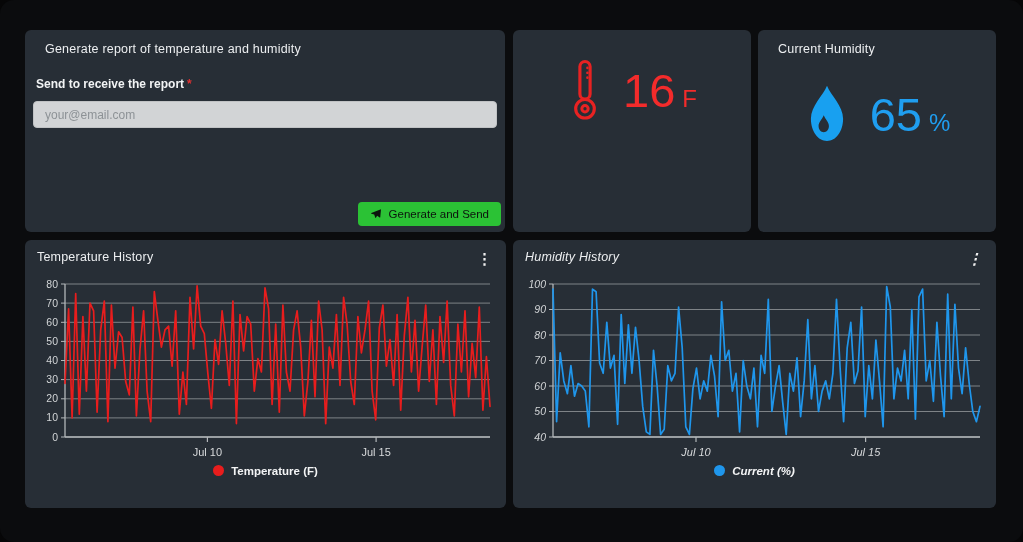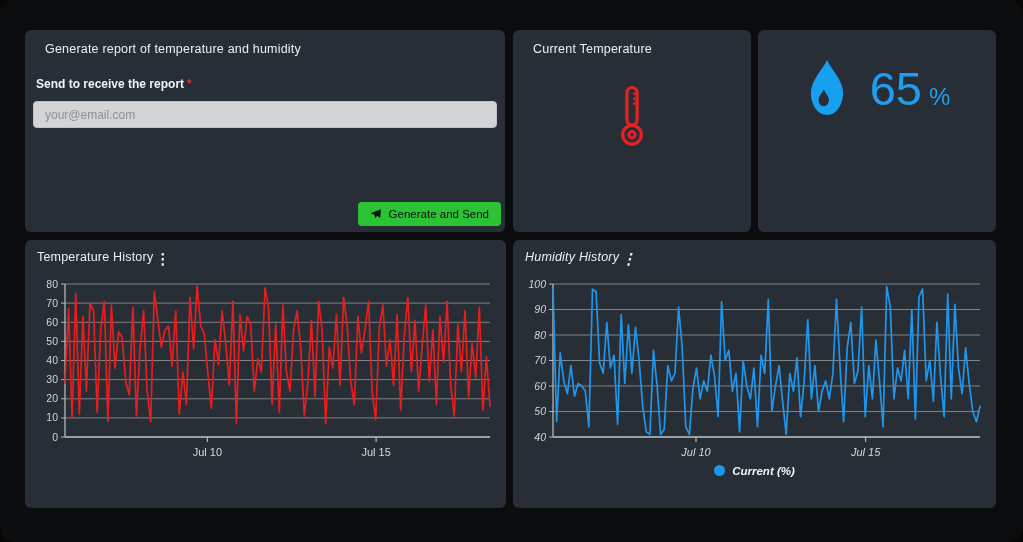--- a/index.html
+++ b/index.html
@@ -25,21 +25,21 @@
     font-size:11.5px;font-family:inherit;cursor:pointer;font-weight:normal;}
 
   
   .current-body{display:flex;align-items:center;justify-content:center;gap:20px;margin-top:28px;}
   .big-value{font-size:47px;line-height:1;}
   .unit{font-size:24px;margin-left:7px;}
   .temp-accent{color:#f32b2b;}
   .hum-accent{color:#1f9ef0;}
 
   
-  .chart-head{display:flex;justify-content:flex-start;align-items:flex-start;padding:10px 12px 0;}
+  .chart-head{display:flex;justify-content:space-between;align-items:flex-start;padding:10px 12px 0;}
   .chart-head .panel-title{padding:0;}
   .kebab{color:#f0f0f0;font-size:15px;line-height:.9;cursor:pointer;font-weight:bold;padding:2px 2px 0;}
   svg.chart{display:block;width:100%;height:190px;margin-top:2px;font-family:"Liberation Sans",sans-serif;}
   .legend{display:flex;align-items:center;justify-content:center;gap:7px;margin-top:7px;
     font-size:11.5px;font-weight:bold;color:#f3f4f5;cursor:pointer;}
   .legend-dot{width:11px;height:11px;border-radius:50%;background:#888;}
 </style>
 </head>
 <body>
 
@@ -55,36 +55,39 @@
       <span style="display:flex;">
         <svg width="12" height="12" viewBox="0 0 24 24">
             <path d="M22 2.5 2.6 10.2c-.5.2-.47.93.05 1.1l5.8 1.9 2.1 6.4c.17.52.87.6 1.16.13l2.6-4.1 5.1 3.5c.42.3.99.07 1.1-.43L22 2.5z" fill="#0c140d"></path>
           </svg>
       </span>
       <span>Generate and Send</span>
     </button>
   </div>
 
   <div class="panel" id="panel-temp">
-    <div class="panel-title">Current Temperature</div>
     <div class="current-body">
       <span style="display:flex;">
         <svg width="36" height="64" viewBox="0 0 24 42" fill="none" stroke="#e82222" stroke-width="2.1" stroke-linecap="round">
           <rect x="8.6" y="2" width="6.8" height="25" rx="3.4"></rect>
           <circle cx="12" cy="33.5" r="6.2"></circle>
           <circle cx="12" cy="33.5" r="2.1" stroke-width="2"></circle>
           <line x1="13.6" y1="6.2" x2="13.6" y2="6.4" stroke-width="1.6"></line>
           <line x1="13.6" y1="9.4" x2="13.6" y2="9.6" stroke-width="1.6"></line>
           <line x1="13.6" y1="12.6" x2="13.6" y2="12.8" stroke-width="1.6"></line>
         </svg>
       </span>
+      <div>
+        <span class="big-value temp-accent">16</span><span class="unit temp-accent">F</span>
+      </div>
     </div>
   </div>
 
   <div class="panel" id="panel-hum">
+    <div class="panel-title">Current Humidity</div>
     <div class="current-body">
       <span style="display:flex;">
         <svg width="46" height="60" viewBox="0 0 24 31">
           <path d="M12 .8 C 10 6, 3.6 11.2, 3.6 18 C 3.6 24.6, 7.3 29.6, 12 29.6 C 16.7 29.6, 20.4 24.6, 20.4 18 C 20.4 11.2, 14 6, 12 .8 Z" fill="#18a0f0"></path>
           <path d="M10.3 16.2 C 9.4 18.4, 7.6 19.8, 7.6 21.8 C 7.6 23.7, 8.8 25, 10.3 25 C 11.8 25, 13 23.7, 13 21.8 C 13 19.8, 11.2 18.4, 10.3 16.2 Z" fill="#272e36"></path>
         </svg>
       </span>
       <div>
         <span class="big-value hum-accent">65</span><span class="unit hum-accent">%</span>
       </div>
@@ -125,20 +128,24 @@
         <line x1="36" y1="16.0" x2="40" y2="16.0" stroke="#b3b7ba" stroke-width="1"></line>
         <text x="33" y="19.5" text-anchor="end" font-size="10.5" fill="#d2d5d7">80</text>
         <line x1="40" y1="16" x2="40" y2="169" stroke="#b3b7ba" stroke-width="1.3"></line>
         <line x1="40" y1="169" x2="465" y2="169" stroke="#b3b7ba" stroke-width="1.3"></line>
         <line x1="182.4" y1="169" x2="182.4" y2="174" stroke="#b3b7ba" stroke-width="1.2"></line>
         <text x="182.4" y="188" text-anchor="middle" font-size="11" fill="#d8dadc">Jul 10</text>
         <line x1="351.1" y1="169" x2="351.1" y2="174" stroke="#b3b7ba" stroke-width="1.2"></line>
         <text x="351.1" y="188" text-anchor="middle" font-size="11" fill="#d8dadc">Jul 15</text>
         <polyline points="40.0,115.5 43.6,40.9 47.1,149.9 50.7,25.6 54.3,146.1 57.9,48.5 61.4,123.1 65.0,35.1 68.6,42.8 72.1,144.1 75.7,61.9 79.3,33.2 82.9,153.7 86.4,37.0 90.0,100.1 93.6,63.8 97.1,69.5 100.7,113.5 104.3,126.9 107.9,39.0 111.4,148.0 115.0,81.0 118.6,42.8 122.1,123.1 125.7,153.7 129.3,23.7 132.9,52.3 136.4,79.1 140.0,61.9 143.6,58.1 147.1,98.2 150.7,42.8 154.3,146.1 157.9,104.0 161.4,136.5 165.0,29.4 168.6,81.0 172.1,17.9 175.7,58.1 179.3,65.7 182.9,105.9 186.4,140.3 190.0,71.5 193.6,96.3 197.1,42.8 200.7,75.3 204.3,117.4 207.9,33.2 211.4,155.6 215.0,46.6 218.6,82.9 222.1,48.5 225.7,56.2 229.3,123.1 232.9,90.6 236.4,104.0 240.0,19.8 243.6,40.9 247.1,136.5 250.7,56.2 254.3,144.1 257.9,37.0 261.4,104.0 265.0,123.1 268.6,61.9 272.1,42.8 275.7,79.1 279.3,148.0 282.9,113.5 286.4,52.3 290.0,128.8 293.6,33.2 297.1,61.9 300.7,155.6 304.3,79.1 307.9,100.1 311.4,46.6 315.0,117.4 318.6,29.4 322.1,56.2 325.7,113.5 329.3,136.5 332.9,48.5 336.4,84.8 340.0,61.9 343.6,33.2 347.1,123.1 350.7,151.8 354.3,60.0 357.9,37.0 361.4,98.2 365.0,71.5 368.6,117.4 372.1,46.6 375.7,142.2 379.3,67.6 382.9,29.4 386.4,104.0 390.0,52.3 393.6,123.1 397.1,79.1 400.7,37.0 404.3,113.5 407.9,61.9 411.4,136.5 415.0,48.5 418.6,94.4 422.1,33.2 425.7,117.4 429.3,148.0 432.9,56.2 436.4,104.0 440.0,42.8 443.6,128.8 447.1,75.3 450.7,109.7 454.3,39.0 457.9,142.2 461.4,88.7 465.0,138.4" fill="none" stroke="#e81d1d" stroke-width="1.7" stroke-linejoin="round" stroke-linecap="round"></polyline>
       </svg>
+    <div class="legend">
+      <span class="legend-dot" style="background: rgb(232, 29, 29);"></span>
+      <span>Temperature (F)</span>
+    </div>
   </div>
 
   <div class="panel" id="panel-hchart">
     <div class="chart-head">
       <div class="panel-title">Humidity History</div>
       <div class="kebab">⋮</div>
     </div>
     <svg class="chart" viewBox="0 0 483 190" preserveAspectRatio="none">
         <line x1="40" y1="169.0" x2="467" y2="169.0" stroke="#7e8387" stroke-width="1"></line>
         <line x1="36" y1="169.0" x2="40" y2="169.0" stroke="#b3b7ba" stroke-width="1"></line>

